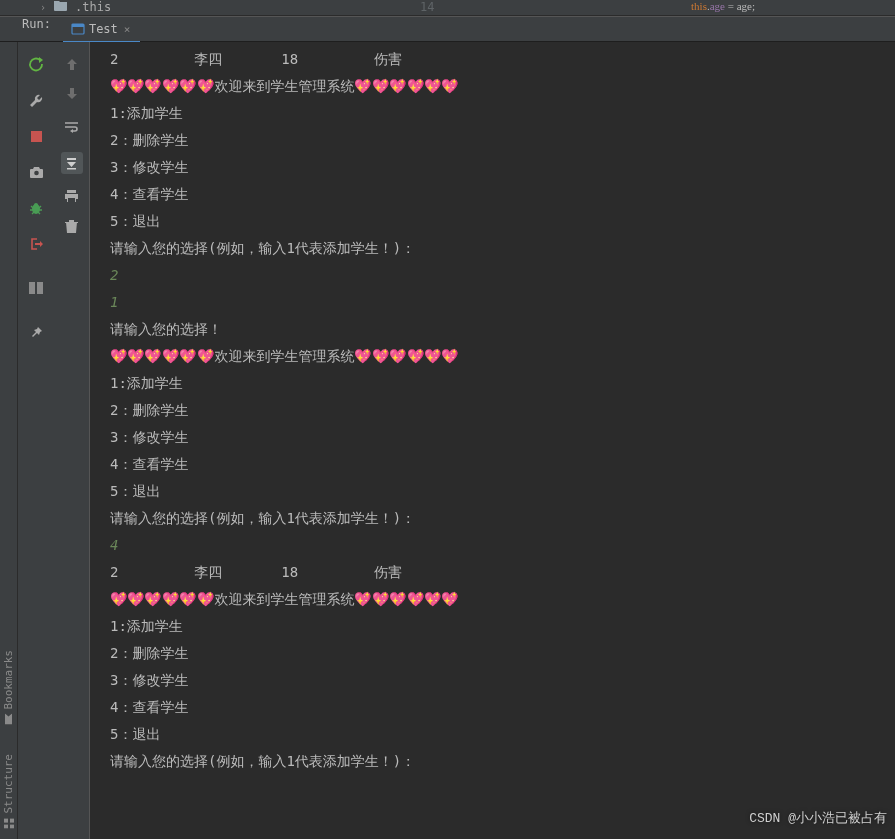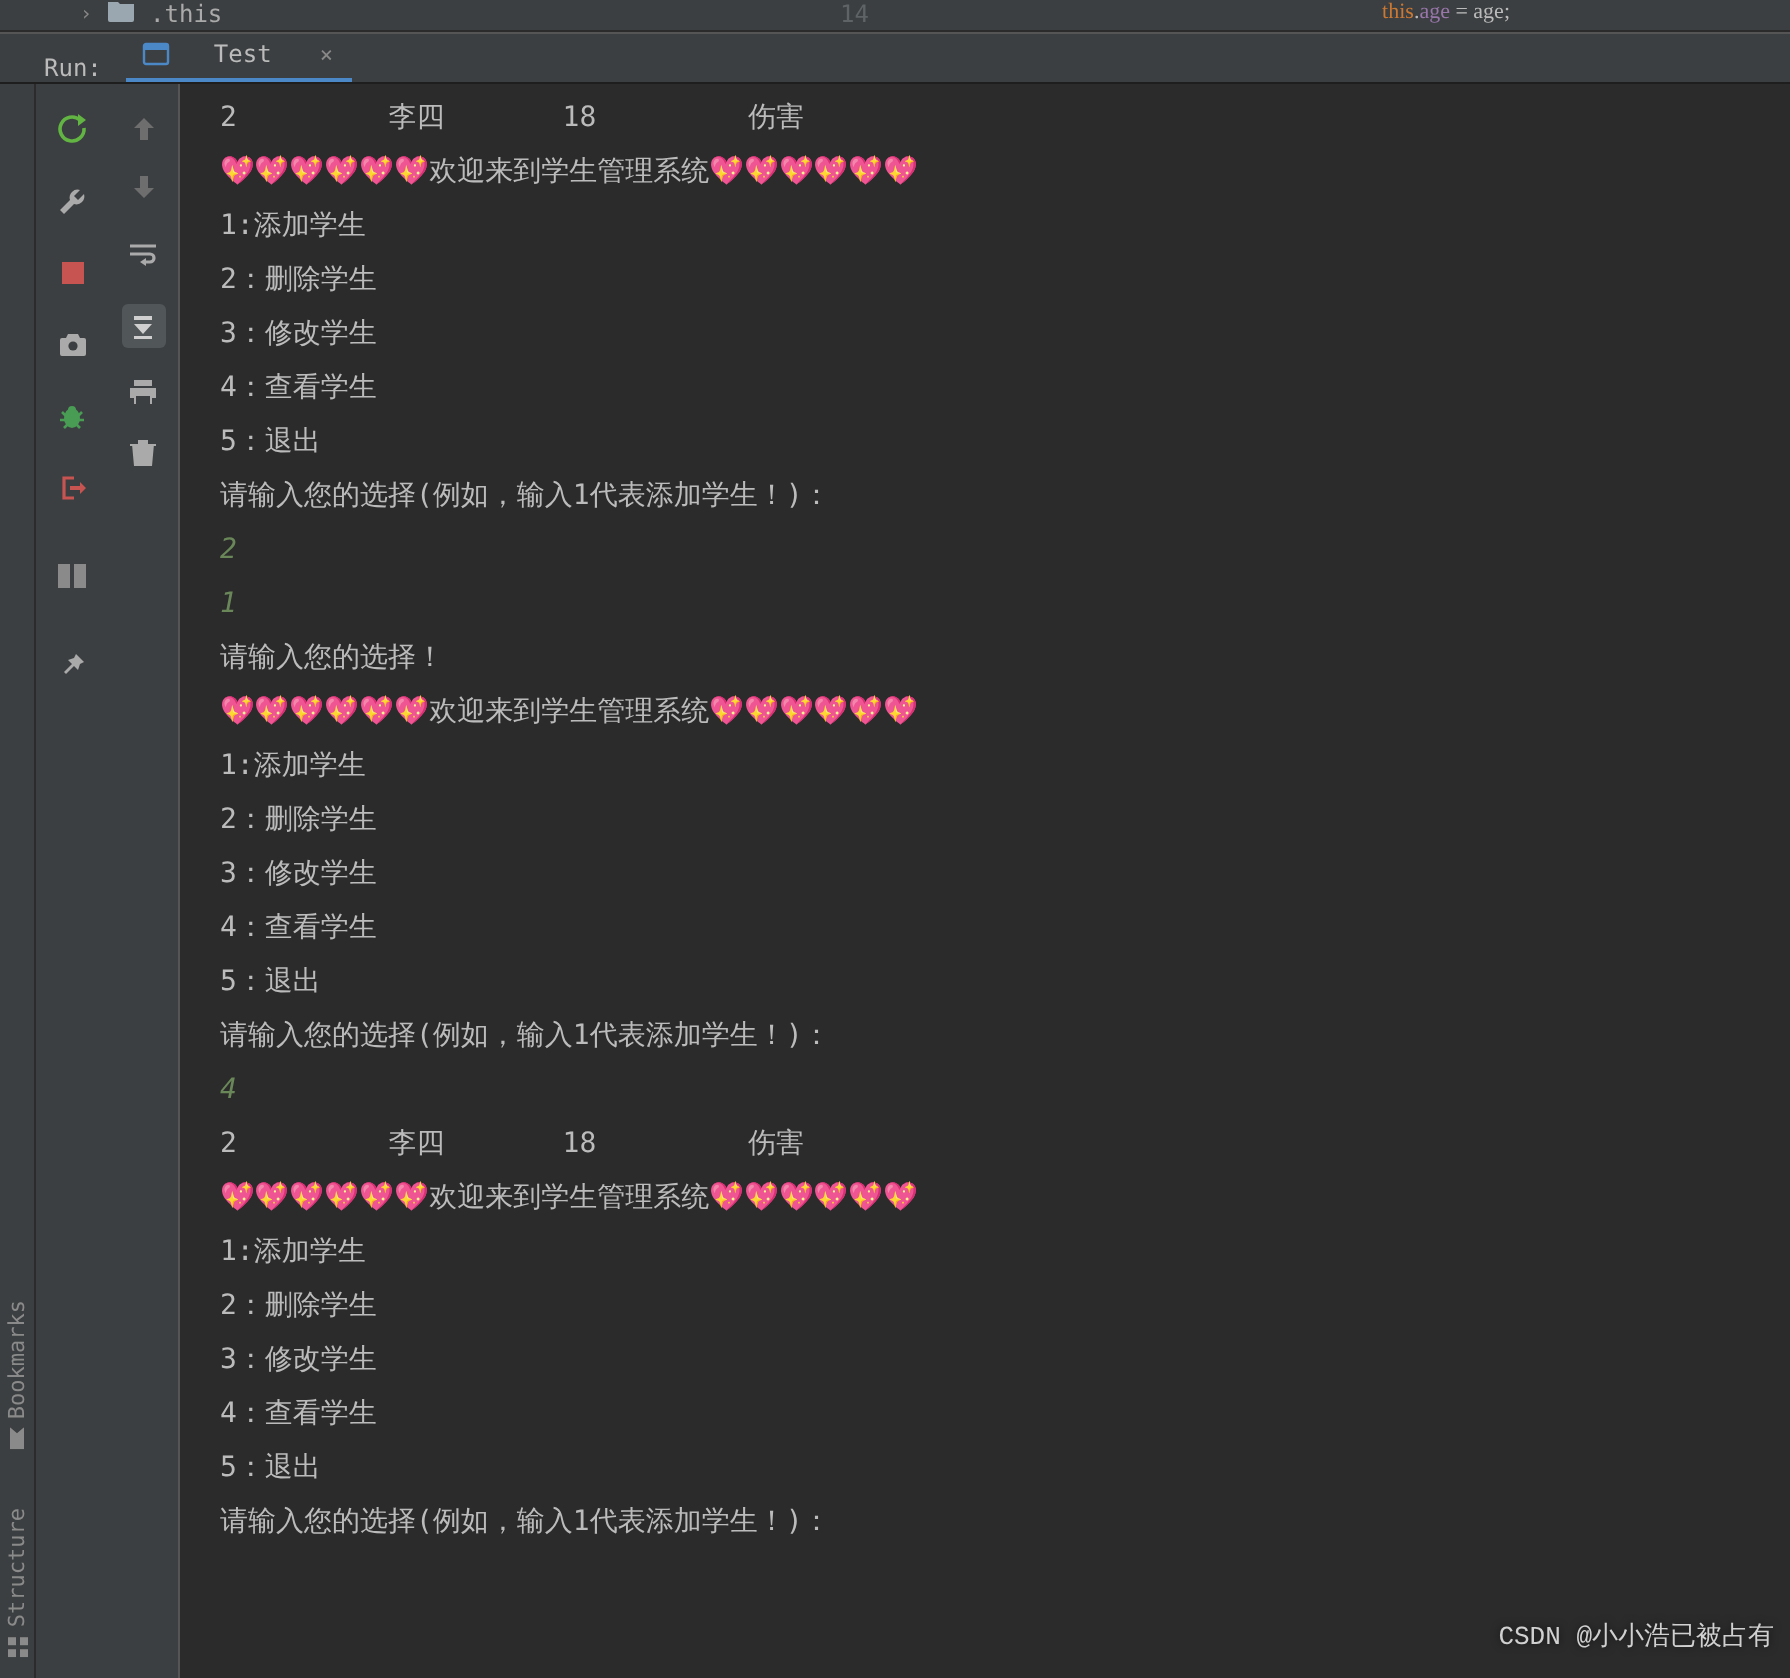--- a/index.html
+++ b/index.html
@@ -11,26 +11,26 @@
   }
   .top-strip {
     height:16px; background:#3c3f41; border-bottom:1px solid #2b2b2b;
     display:flex; align-items:flex-start; padding-left:40px; color:#aaa;
   }
   .top-strip .crumb { display:flex; align-items:center; gap:8px; font-size:12px; }
   .chev { color:#888; font-size:10px; }
   .folder { color:#9aa7b0; }
   .run-bar {
     height:26px; background:#3c3f41; border-top:1px solid #555;
-    border-bottom:1px solid #1e1e1e; display:flex; align-items:flex-end;
+    border-bottom:1px solid #1e1e1e; display:flex; align-items:flex-start;
     padding-left:22px; gap:12px;
   }
   .run-label { color:#bbb; font-size:12px; }
   .tab {
-    display:flex; align-items:center; gap:22px; height:26px;
+    display:flex; align-items:center; gap:4px; height:26px;
     padding:0 8px;
     border-bottom:2px solid #4a88c7;
   }
   .tab-icon { width:14px; height:14px; }
   .tab-name { color:#bbb; font-size:12px; }
   .tab-close { color:#888; font-size:11px; padding:0 2px; cursor:pointer; }
   .main { display:flex; height:calc(839px - 16px - 26px); }
   .left-rail {
     width:18px; background:#3c3f41; border-right:1px solid #2b2b2b;
     display:flex; flex-direction:column; justify-content:flex-end;

